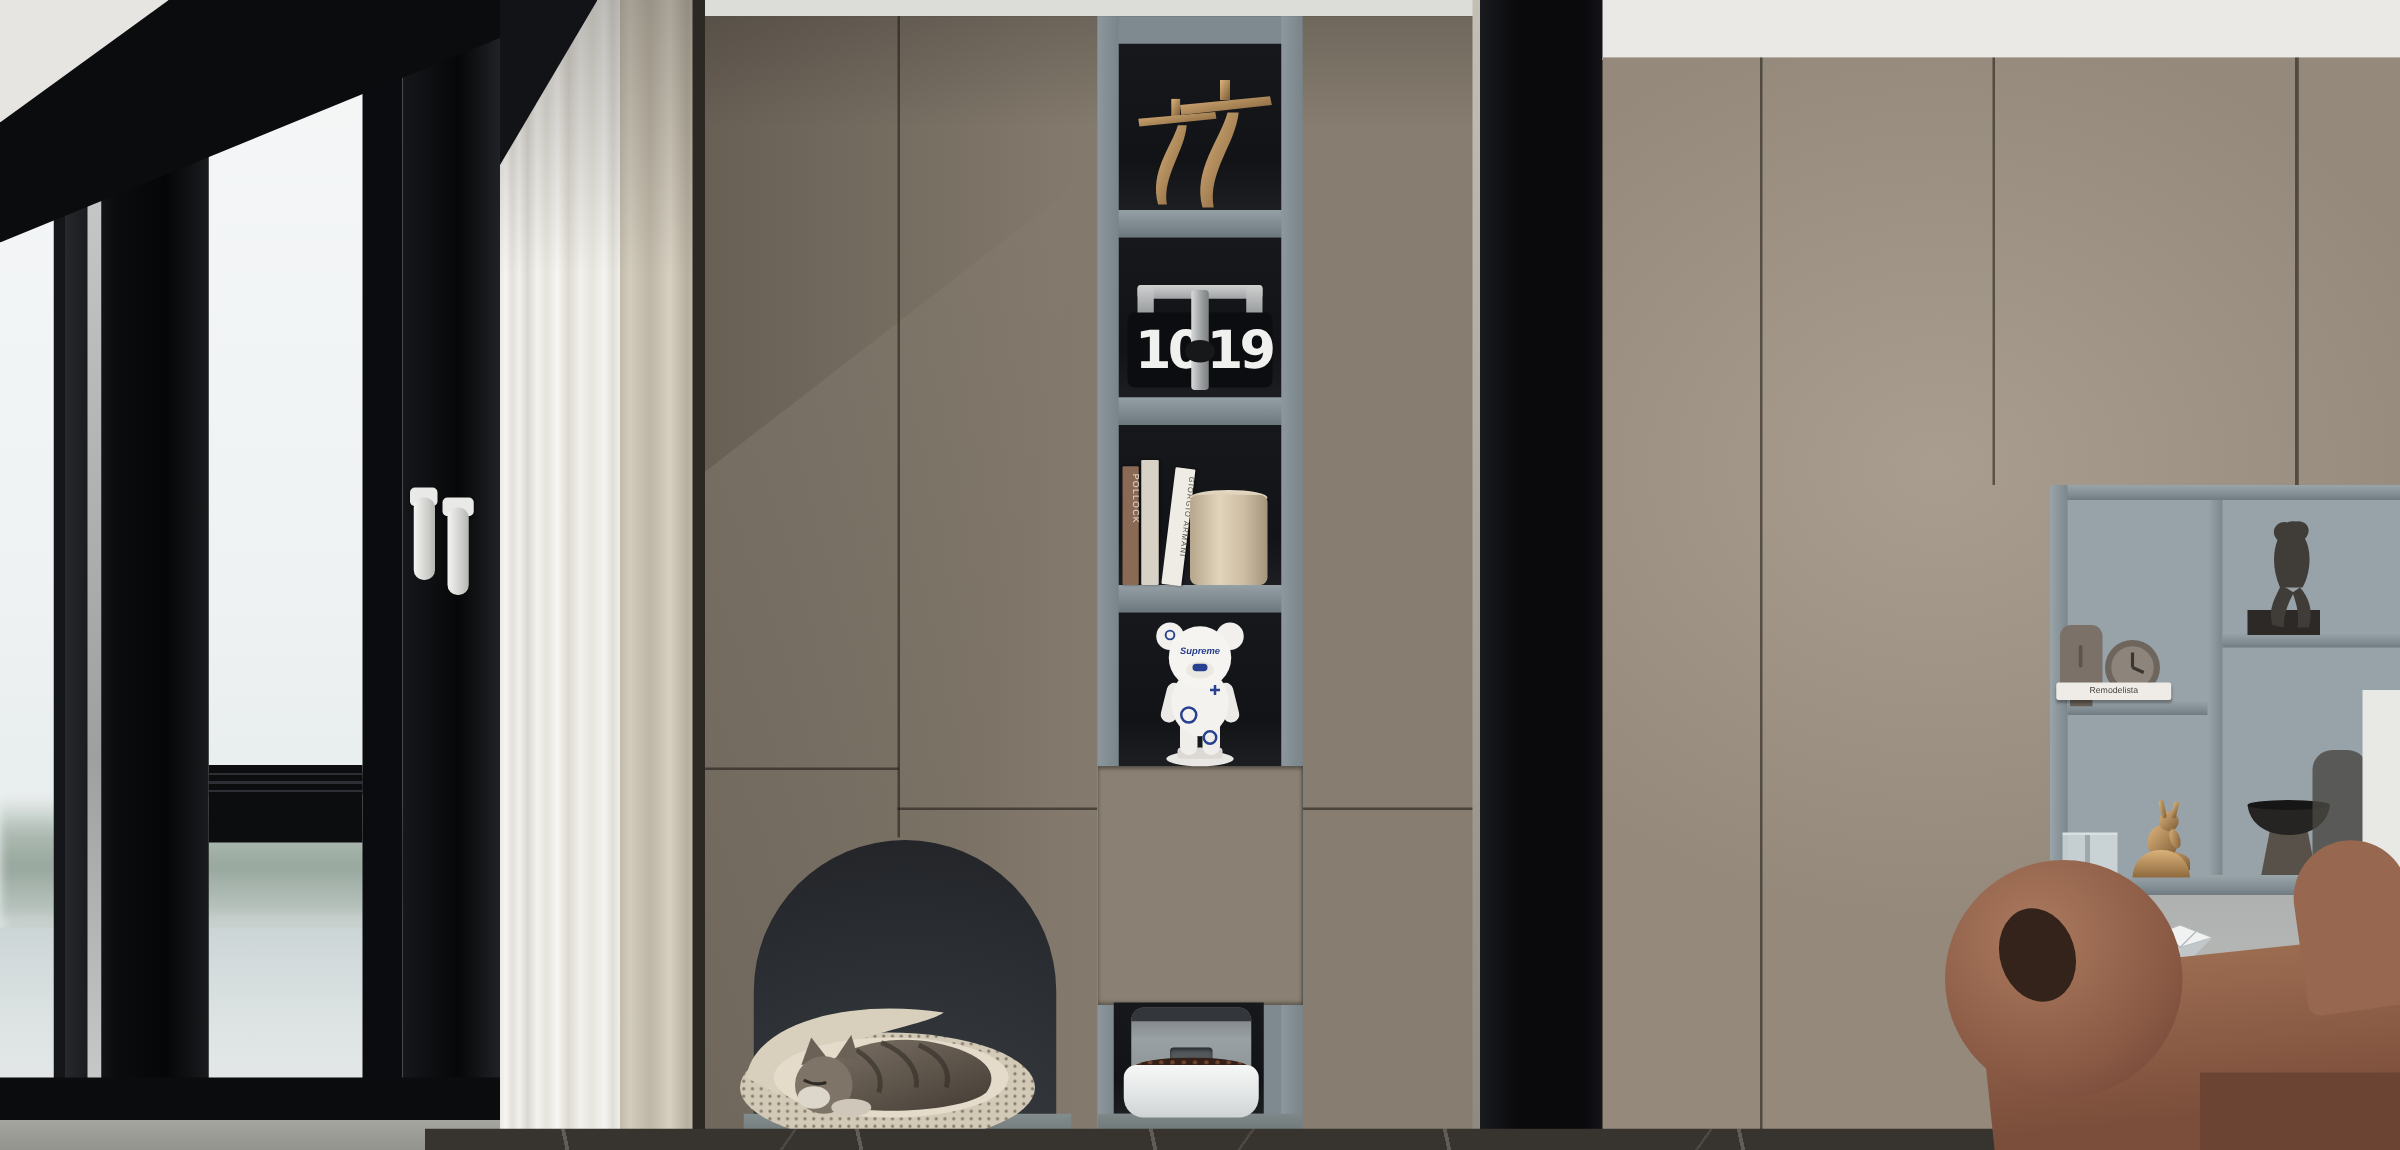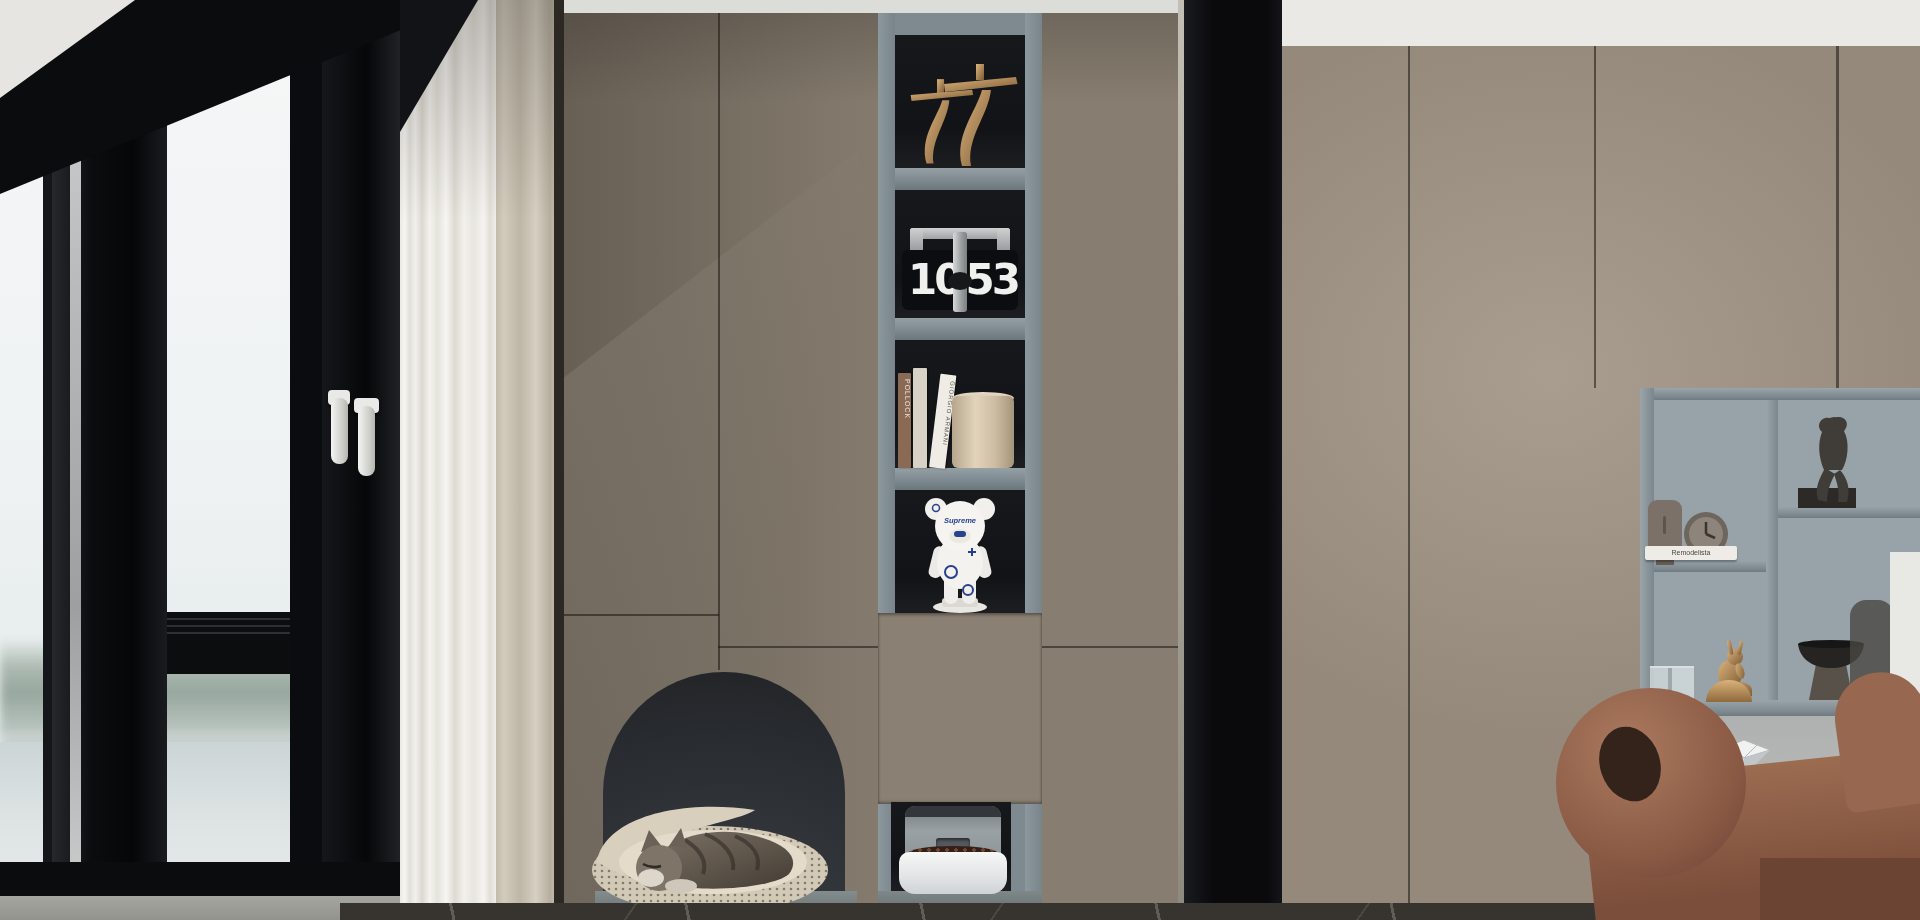--- a/index.html
+++ b/index.html
@@ -257,21 +257,21 @@
 
   <div class="abs" id="clock-bar"></div>
   <div class="abs clock-bar-end" style="left:910px;"></div>
   <div class="abs clock-bar-end" style="left:997px;"></div>
   <div class="abs" id="clock-body">
     <span class="clock-digit">10</span>
     <span id="clock-colon">
         <i></i>
         <i></i>
       </span>
-    <span class="clock-digit">53</span>
+    <span class="clock-digit">19</span>
   </div>
   <div class="abs" id="clock-rod"></div>
   <div class="abs" id="clock-gear"></div>
 
   <div class="abs spine vtext" style="left:898px;top:373px;width:13px;height:95px;background:#8a6a55;">
     <span style="color:#e9e3da;">POLLOCK</span>
   </div>
   <div class="abs spine" style="left:913px;top:368px;width:14px;height:100px;background:#d8d2c6;"></div>
   <div class="abs spine vtext" style="left:929px;top:374px;width:16px;height:94px;background:#efece6;transform:rotate(7deg);transform-origin:50% 100%;">
     <span style="font-size:6px;">GIORGIO ARMANI</span>

